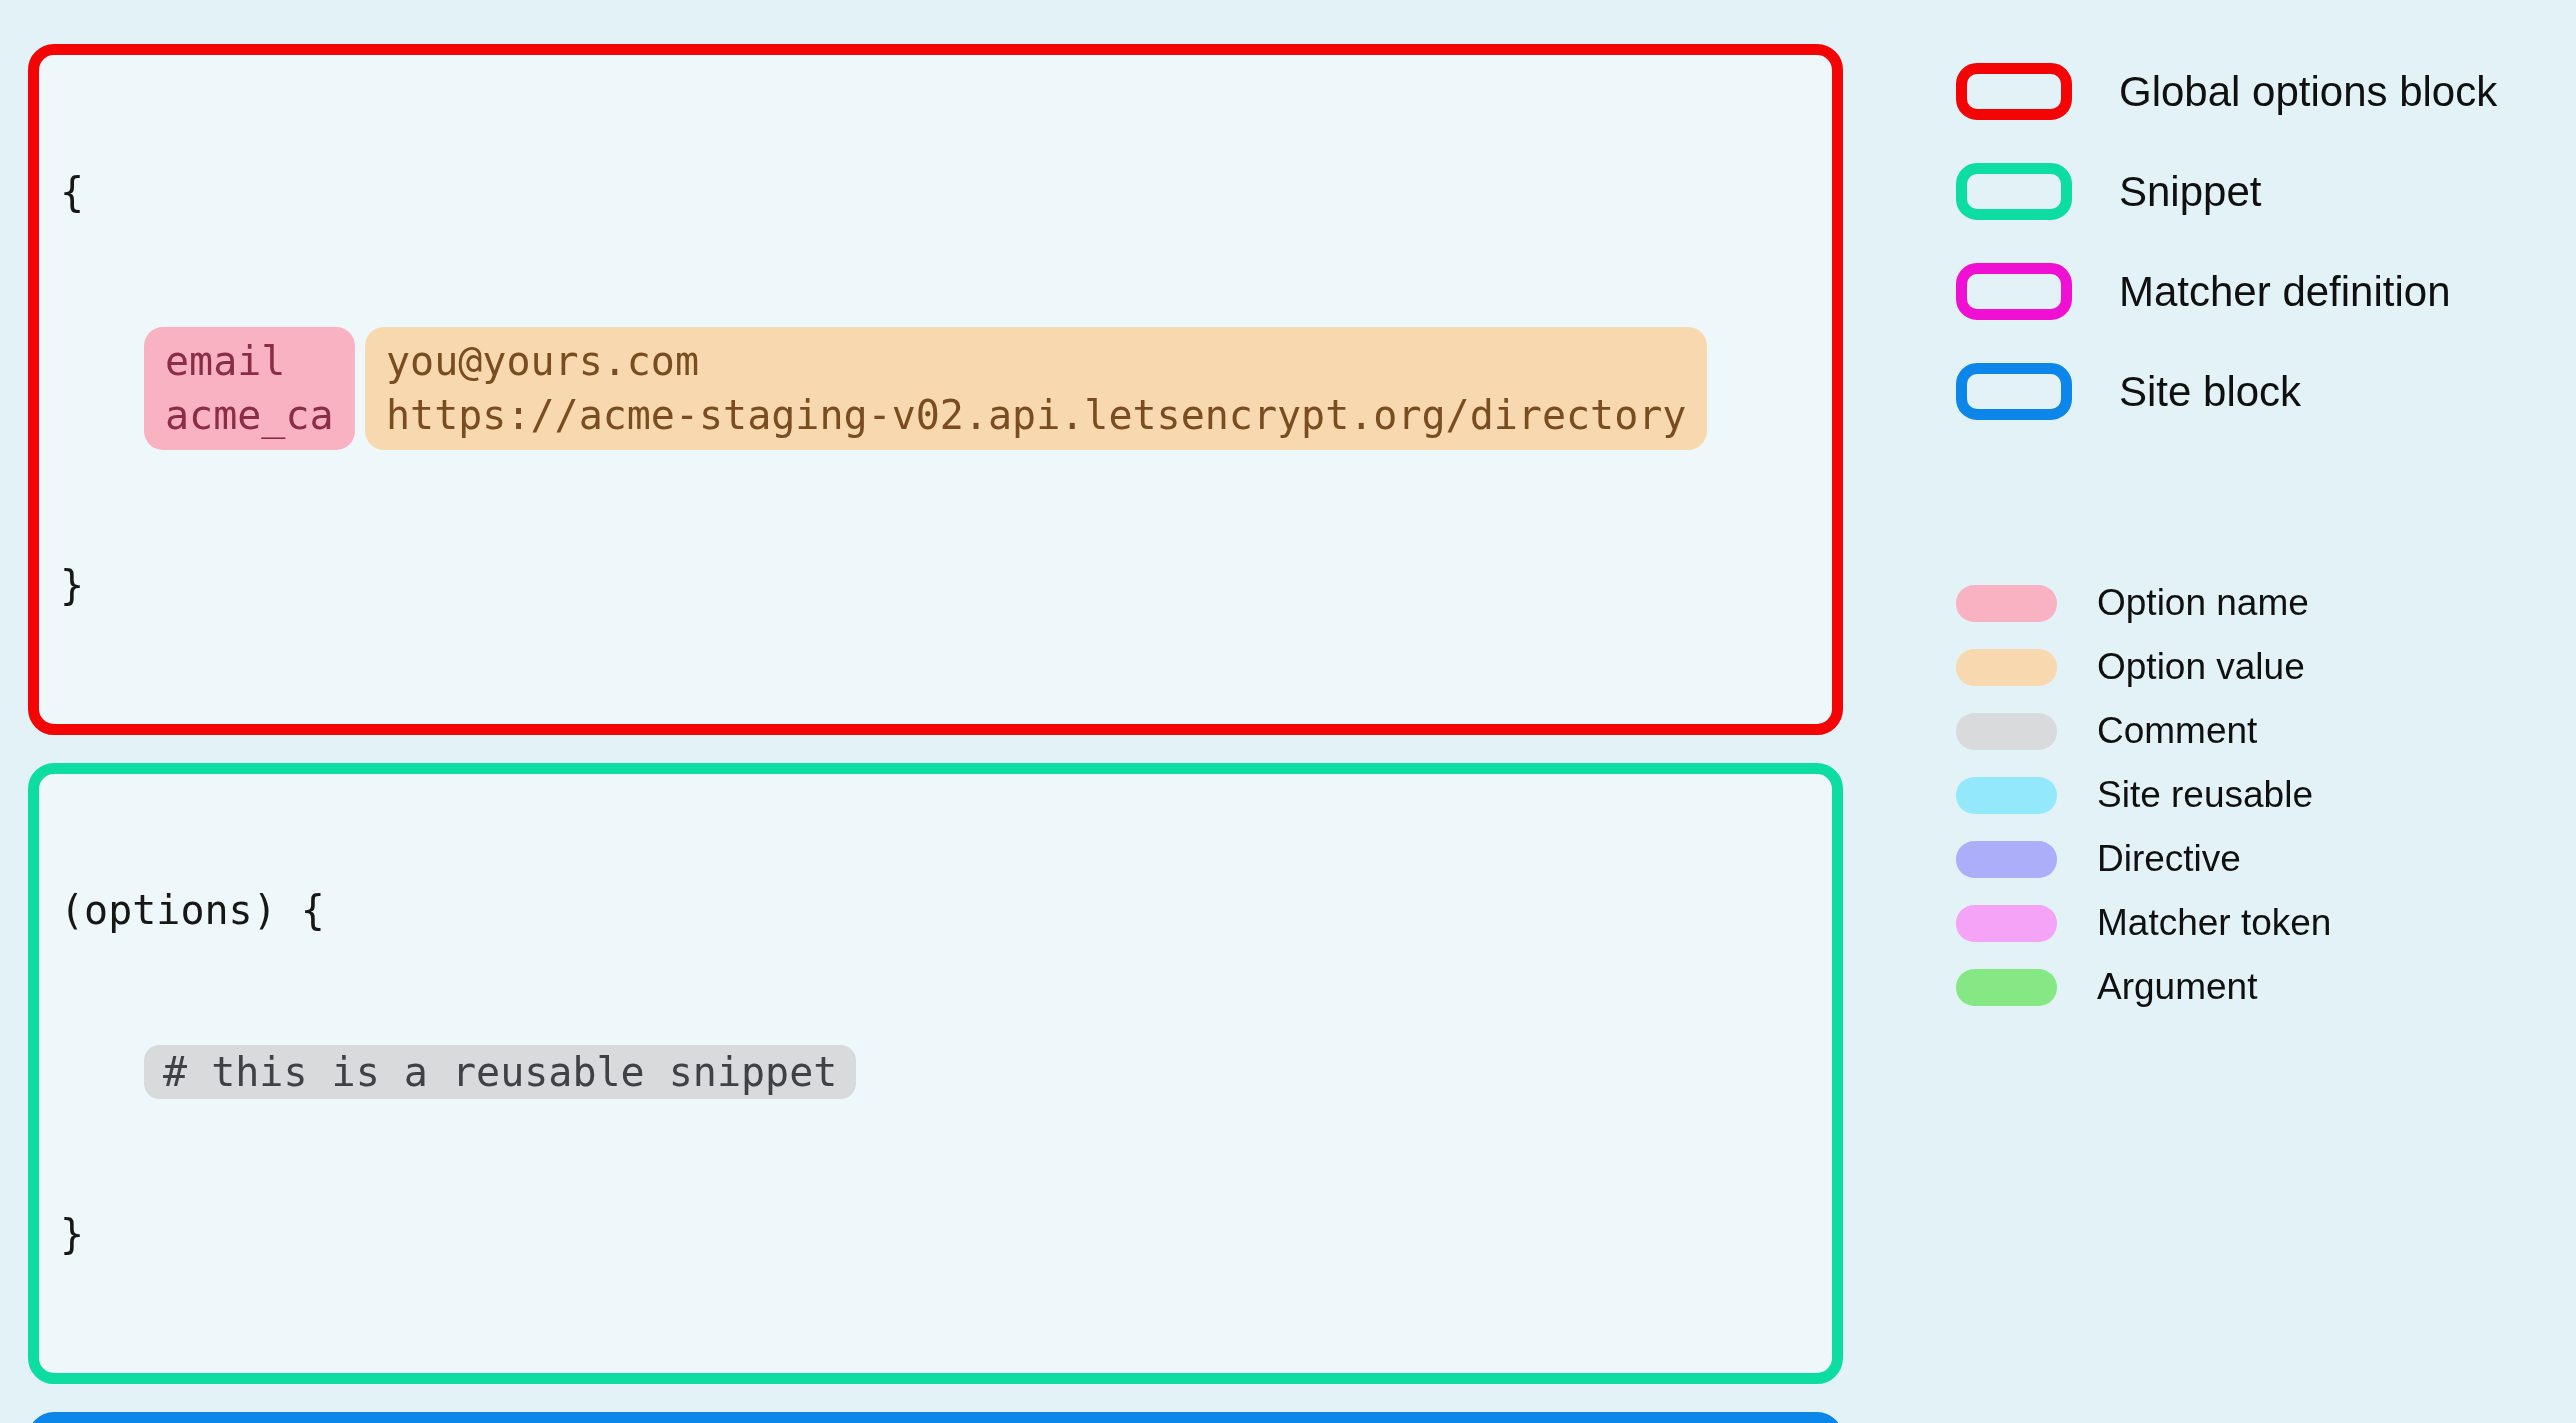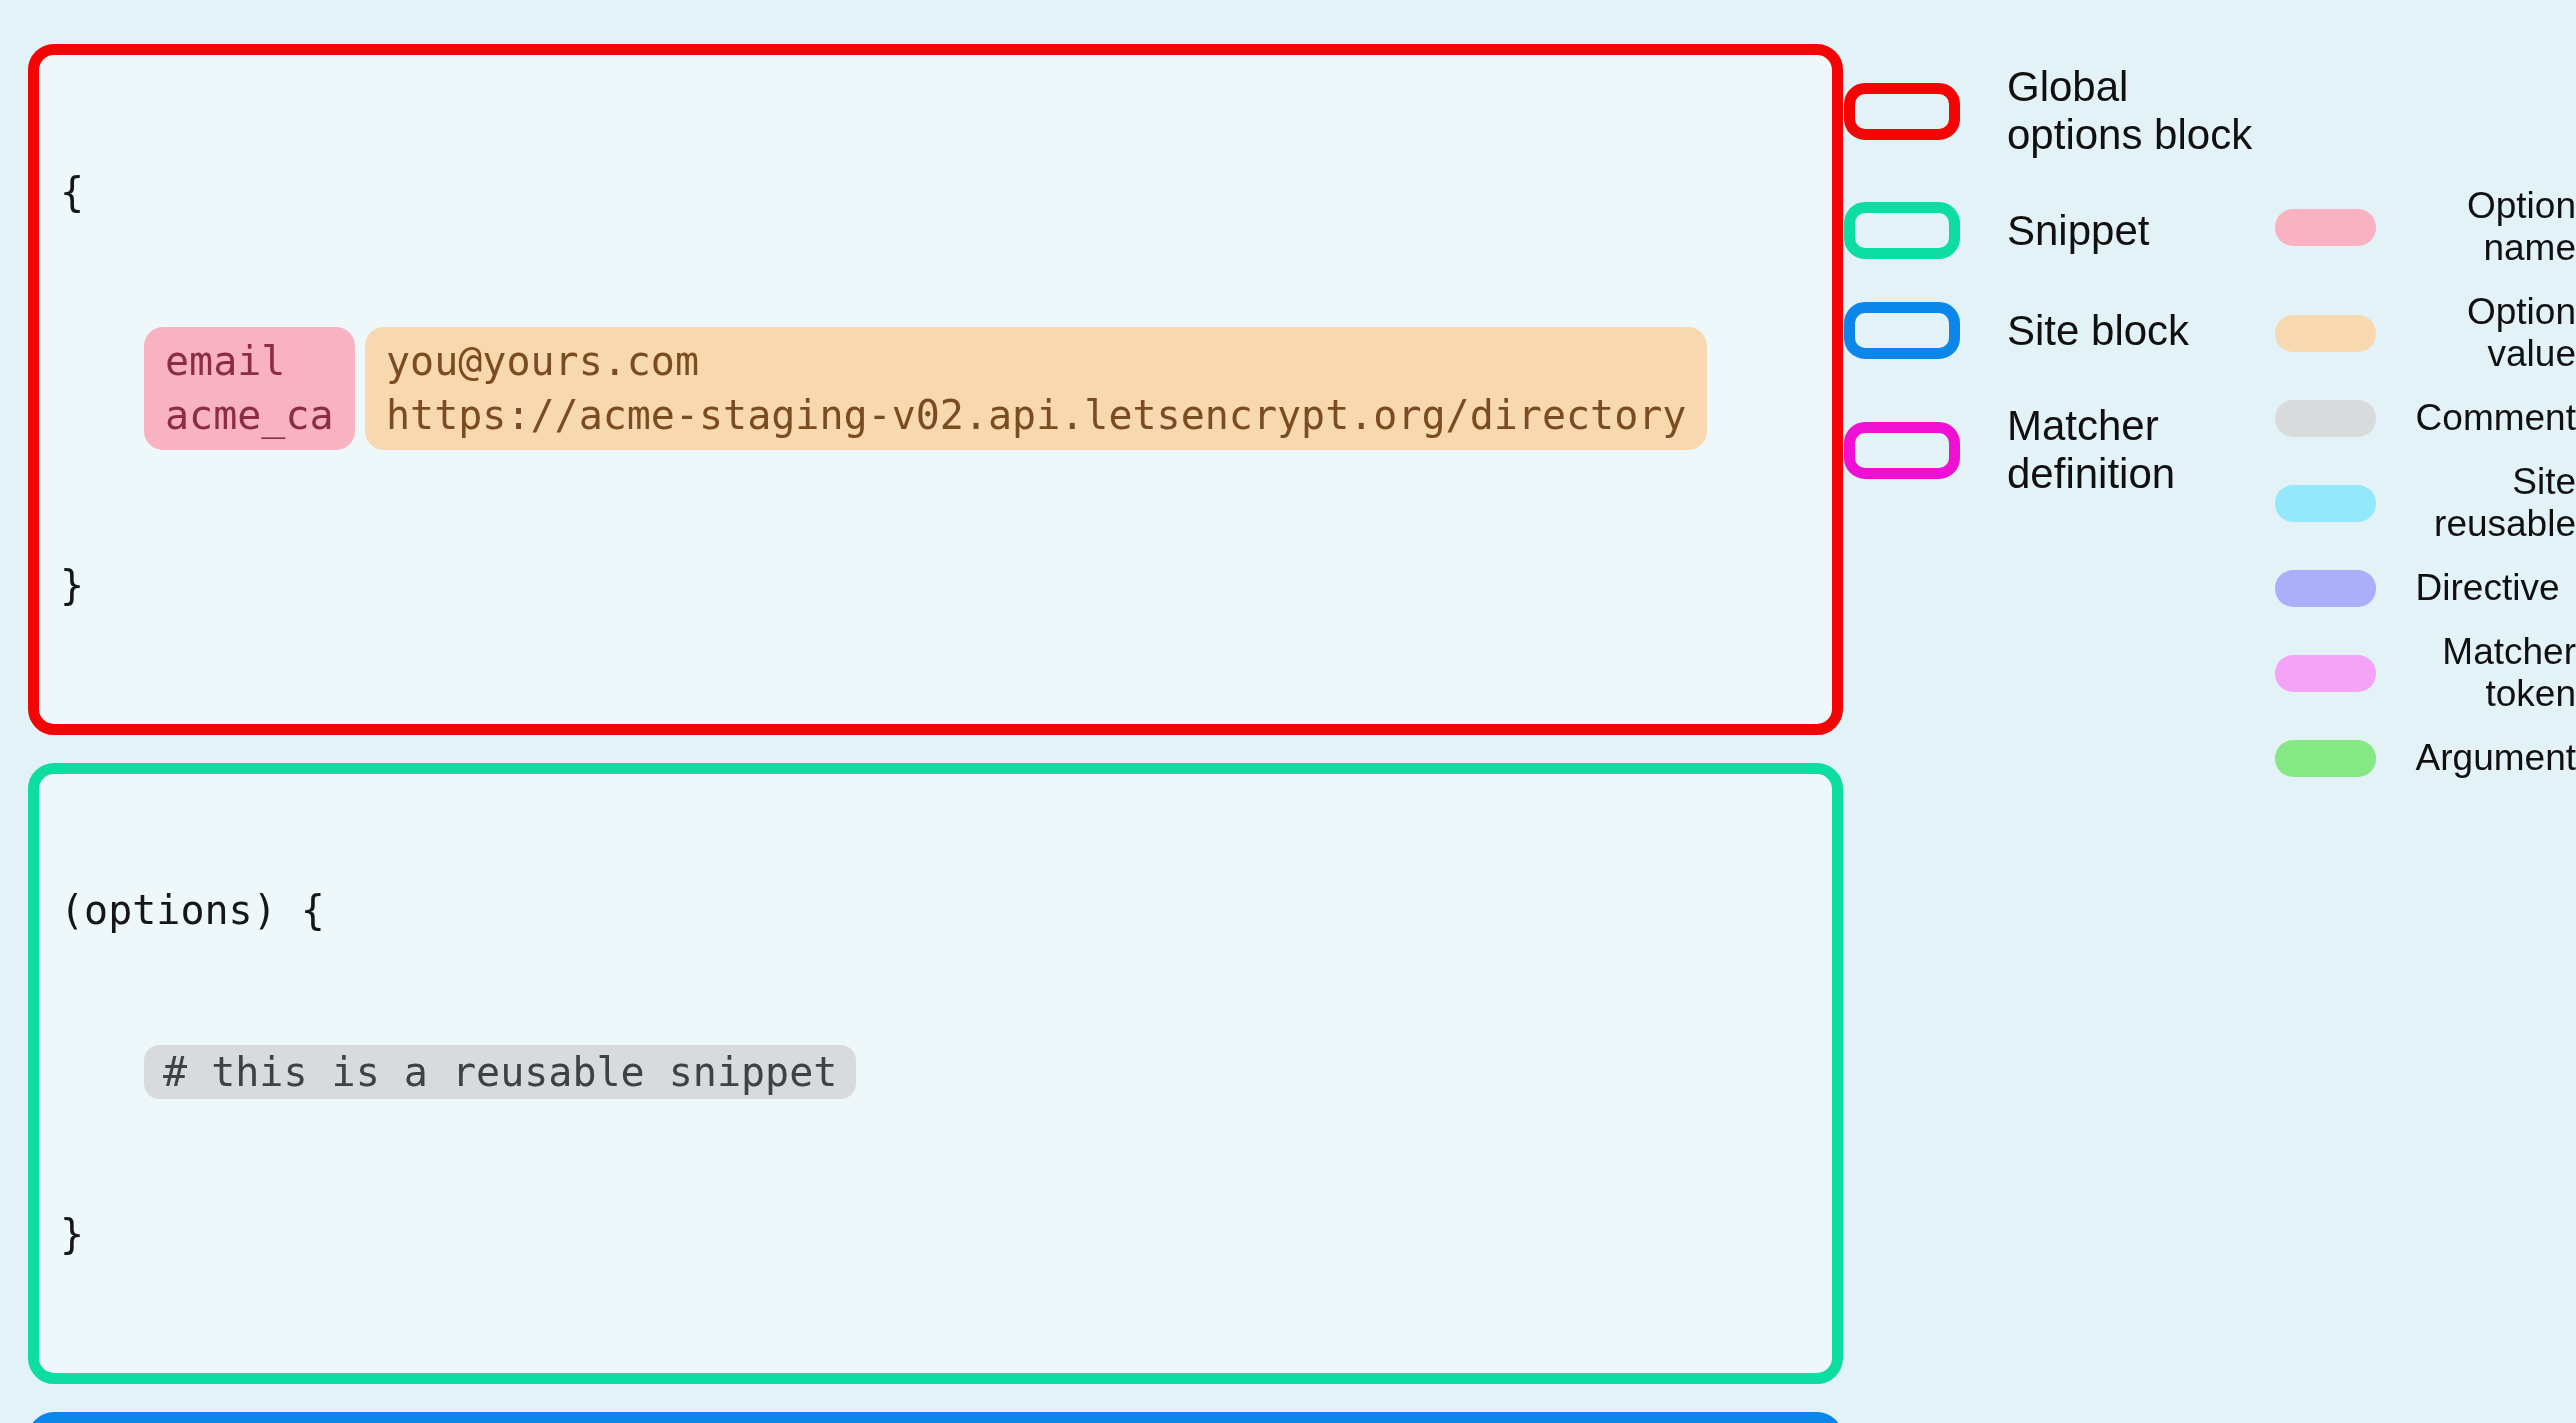--- a/index.html
+++ b/index.html
@@ -50,22 +50,22 @@
   .pairbox {
     display: inline-flex; flex-direction: column; justify-content: center;
     padding: 7.8px 21px; border-radius: 19px; margin-right: 10.4px;
   }
   .pairbox .pl { line-height: 54px; }
   .pairbox.option-name  { background: var(--option-name-bg);  color: var(--option-name-text); }
   .pairbox.option-value { background: var(--option-value-bg); color: var(--option-value-text); }
 
   
   .legend {
-    position: absolute; left: 1844px; top: 63px;
-    display: flex; flex-direction: row;
+    position: absolute; left: 1956px; top: 63px;
+    display: flex; flex-direction: column; gap: 40px;
   }
   .legend-outlines { display: flex; flex-direction: column; gap: 43px; }
   .legend-outline-item { display: flex; align-items: center; }
   .legend-rect {
     width: 116px; height: 57px;
     border: 11.3px solid #000; border-radius: 21px;
     background: transparent; flex: none;
   }
   .legend-rect.red     { border-color: var(--red-border); }
   .legend-rect.teal    { border-color: var(--teal-border); }
@@ -129,26 +129,26 @@
     <div class="legend-outlines">
       <div class="legend-outline-item">
         <span class="legend-rect red"></span>
         <span class="lbl">Global options block</span>
       </div>
       <div class="legend-outline-item">
         <span class="legend-rect teal"></span>
         <span class="lbl">Snippet</span>
       </div>
       <div class="legend-outline-item">
+        <span class="legend-rect magenta"></span>
+        <span class="lbl">Matcher definition</span>
+      </div>
+      <div class="legend-outline-item">
         <span class="legend-rect blue"></span>
         <span class="lbl">Site block</span>
-      </div>
-      <div class="legend-outline-item">
-        <span class="legend-rect magenta"></span>
-        <span class="lbl">Matcher definition</span>
       </div>
     </div>
 
     <div class="legend-swatches">
       <div class="legend-swatch-item">
         <span class="legend-pill" style="background:var(--option-name-bg);"></span>
         <span class="lbl">Option name</span>
       </div>
       <div class="legend-swatch-item">
         <span class="legend-pill" style="background:var(--option-value-bg);"></span>

